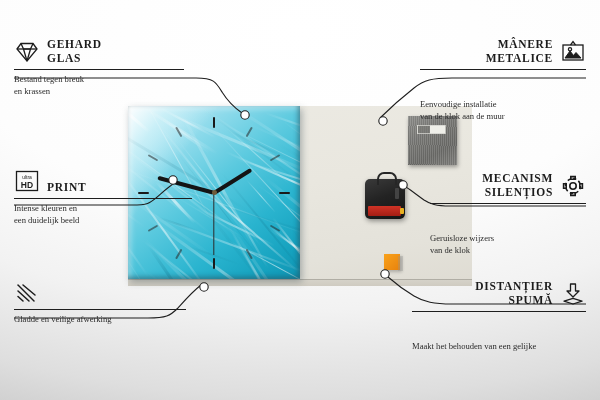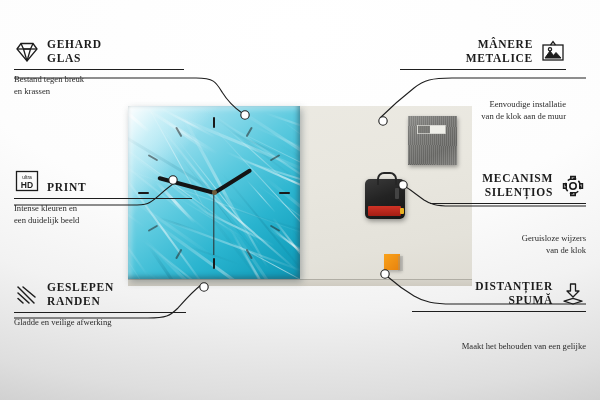--- a/index.html
+++ b/index.html
@@ -70,21 +70,21 @@
   .cal{position:absolute;}
   .cal .head{display:flex;align-items:center;gap:7px;}
   .cal .ttl{font-size:11.5px;font-weight:700;letter-spacing:.7px;color:#1c1c1c;line-height:13.5px;text-transform:uppercase;}
   .cal .rule{height:1px;background:#1e1e1e;margin:4px 0 4px;}
   .cal .desc{font-size:8.6px;color:#2b2b2b;line-height:11.5px;}
   .cal.l .head{justify-content:flex-start;}
   .cal.l .ttl{text-align:left;}
   .cal.l .desc{text-align:left;}
   .cal.r .head{justify-content:flex-end;flex-direction:row;}
   .cal.r .ttl{text-align:right;}
-  .cal.r .desc{text-align:right;margin-top:29px;}
+  .cal.r .desc{margin-top:29px;}
   .ico{width:26px;height:24px;flex:0 0 26px;display:block;text-align:center;}
   svg{display:block;overflow:visible;}
   .lead{position:absolute;left:0;top:0;width:600px;height:400px;pointer-events:none;}
 </style>
 </head>
 <body>
 
 <div id="stage">
 
   <div class="photo">
@@ -289,32 +289,28 @@
       <span class="ico">
         <svg viewBox="0 0 26 24">
             <g stroke="#1c1c1c" stroke-width="1.5" stroke-linecap="round">
           <path d="M4,4 L20,20"></path>
               <path d="M4,10 L15,20"></path>
               <path d="M4,15.5 L9,20"></path>
               <path d="M9,4 L21,14"></path>
         </g>
           </svg>
       </span>
-      <span class="ttl">
-        <span>GESLEPEN</span><br>
-        <span>RANDEN</span>
-      </span>
     </div>
     <div class="rule"></div>
     <div class="desc">
       <span>Gladde en veilige afwerking</span>
     </div>
   </div>
 
-  <div class="cal r" style="left:400px;top:38px;width:166px;">
+  <div class="cal r" style="left:420px;top:38px;width:166px;">
     <div class="head">
       <span class="ttl">
         <span>MÂNERE</span><br>
         <span>METALICE</span>
       </span>
       <span class="ico">
         <svg viewBox="0 0 26 24">
             <g fill="none" stroke="#1c1c1c" stroke-width="1.3">
           <path d="M10.5,5 L13,1.5 L15.5,5"></path>
           <rect x="3" y="5" width="20" height="15"></rect>

